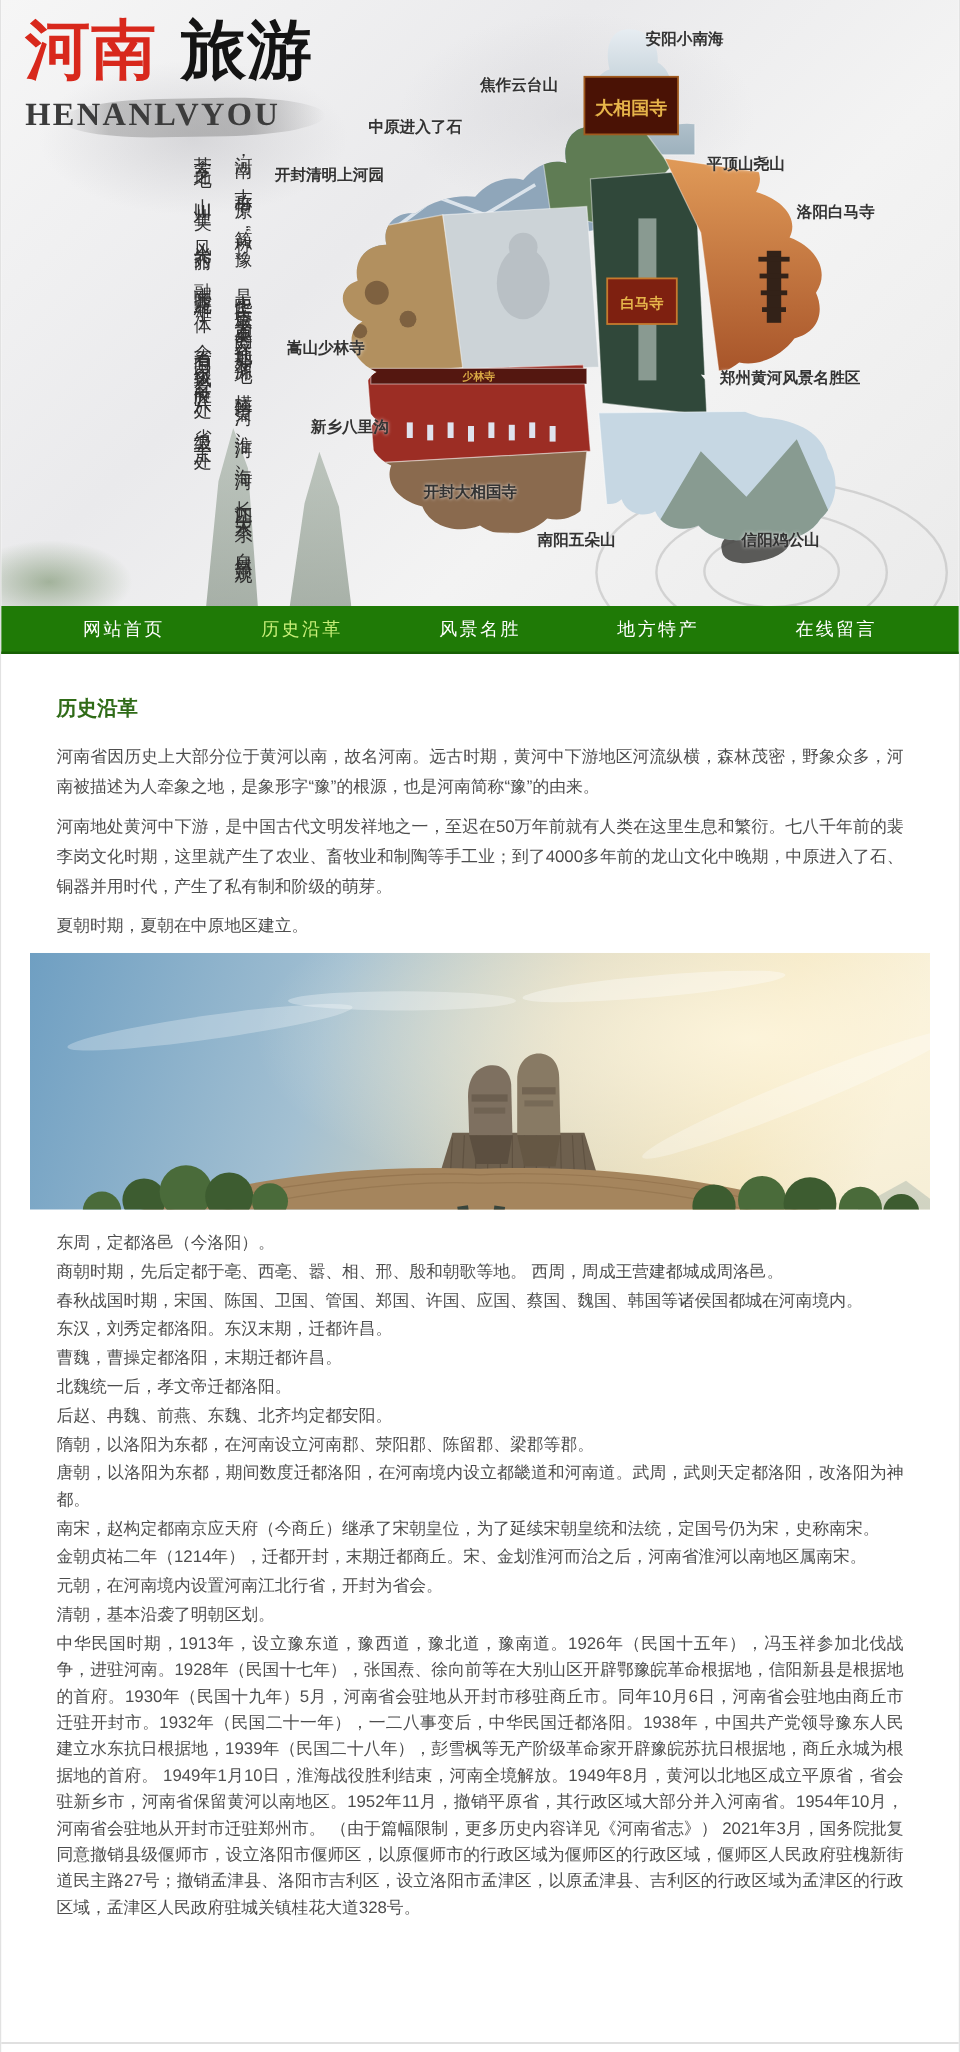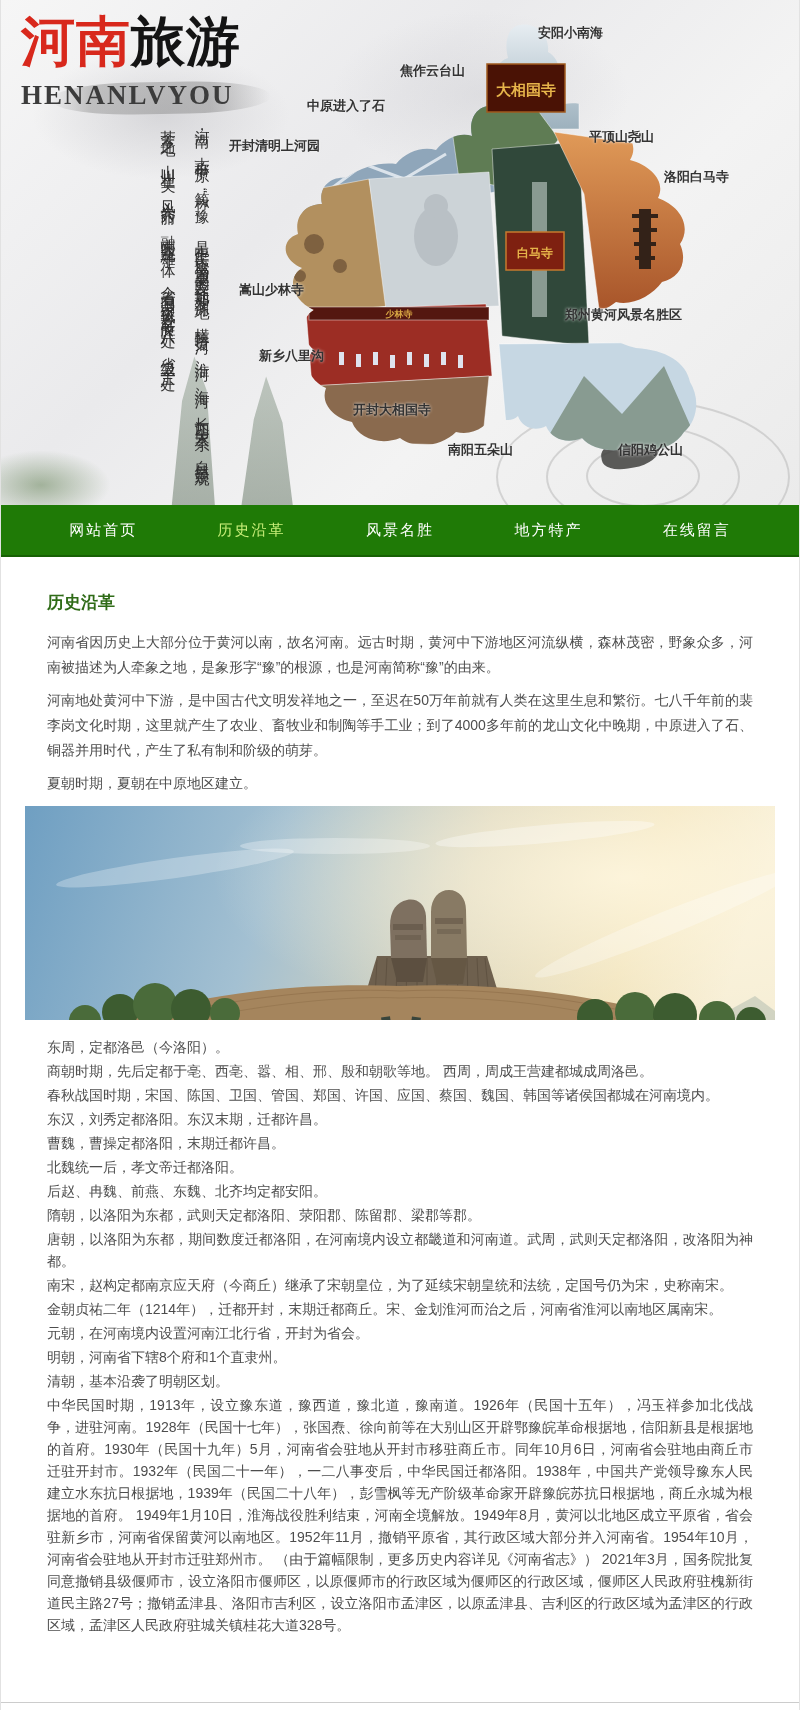--- a/index.html
+++ b/index.html
@@ -19,36 +19,36 @@
   .ripple{position:absolute;border:2px solid rgba(185,185,185,.55);border-radius:50%;}
   .r1{left:495px;top:400px;width:290px;height:150px;}
   .r2{left:545px;top:425px;width:190px;height:100px;}
   .r3{left:585px;top:445px;width:110px;height:58px;}
   .stone{position:absolute;left:600px;top:438px;width:58px;height:30px;background:#3f3f3d;
          border-radius:52% 60% 55% 48%;transform:rotate(-10deg);opacity:.85;}
 
   .logo{position:absolute;left:20px;top:12px;z-index:3;}
   .logo-title{font-family:"Liberation Serif","DejaVu Serif",serif;font-weight:bold;font-size:54px;line-height:1.12;letter-spacing:1px;white-space:nowrap;}
   .logo-title .red{color:#d8281c;}
-  .logo-title .black{color:#141414;}
+  .logo-title .black{color:#141414;margin-left:20px;}
   .brush{position:absolute;left:30px;top:70px;width:220px;height:32px;transform:rotate(-1deg);
          background:linear-gradient(90deg,rgba(150,150,150,0),rgba(150,150,150,.5) 18%,rgba(120,120,120,.42) 72%,rgba(160,160,160,0));
          border-radius:45%/60%;}
   .logo-sub{position:relative;font-family:"Liberation Serif","DejaVu Serif",serif;font-weight:bold;
             font-size:27px;color:#3c3c3c;letter-spacing:2px;margin-top:8px;}
 
   .intro-vertical{position:absolute;left:10px;top:118px;height:348px;width:208px;z-index:2;
                   writing-mode:vertical-rl;font-size:15px;line-height:34px;letter-spacing:4px;color:#2e2e2e;}
 
   .map-wrap{position:absolute;left:253px;top:14px;width:455px;height:450px;z-index:1;}
   .map-label{position:absolute;font-size:13px;font-weight:bold;color:#333;white-space:nowrap;z-index:4;
              text-shadow:0 0 3px rgba(245,245,245,.9);}
 
   
-  .navbar{position:relative;height:52px;background:#1f7a06;border-bottom:2px solid #176004;
+  .navbar{position:relative;height:40px;background:#1f7a06;border-bottom:2px solid #176004;
           display:flex;align-items:center;padding:0 28px;box-sizing:border-box;z-index:5;}
   .nav-item{flex:1;text-align:center;color:#fff;font-size:15px;letter-spacing:2px;cursor:pointer;}
   .nav-item.active{color:#c9ef79;}
 
   
   .content{padding:34px 46px 0;background:#fff;}
   .section-title{font-size:17px;font-weight:bold;color:#2f6b17;margin:0 0 16px;}
   .content p{margin:0 0 8px;font-size:14px;color:#4d4d4d;line-height:25px;text-align:justify;}
   .history-text p{line-height:22px;margin:0 0 2px;}
   .photo{position:relative;width:750px;height:214px;margin:10px 0 16px -22px;overflow:hidden;}
@@ -159,21 +159,21 @@
         <text x="145" y="303" font-size="9" font-weight="bold" fill="#d8a844" text-anchor="middle">少林寺</text>
       </svg>
     </div>
 
     <span class="map-label" style="left:228px;top:137px;">开封清明上河园</span>
     <span class="map-label" style="left:306px;top:97px;">中原进入了石</span>
     <span class="map-label" style="left:399px;top:62px;">焦作云台山</span>
     <span class="map-label" style="left:537px;top:24px;">安阳小南海</span>
     <span class="map-label" style="left:588px;top:128px;">平顶山尧山</span>
     <span class="map-label" style="left:663px;top:168px;">洛阳白马寺</span>
-    <span class="map-label" style="left:564px;top:306px;">郑州黄河风景名胜区</span>
+    <span class="map-label" style="left:599px;top:306px;">郑州黄河风景名胜区</span>
     <span class="map-label" style="left:238px;top:281px;">嵩山少林寺</span>
     <span class="map-label" style="left:258px;top:347px;">新乡八里沟</span>
     <span class="map-label" style="left:352px;top:401px;">开封大相国寺</span>
     <span class="map-label" style="left:447px;top:441px;">南阳五朵山</span>
     <span class="map-label" style="left:617px;top:441px;">信阳鸡公山</span>
   </div>
 
   <div class="navbar">
     <div class="nav-item">网站首页</div>
     <div class="nav-item active">历史沿革</div>
@@ -332,25 +332,24 @@
     </div>
 
     <div class="history-text">
       <p>东周，定都洛邑（今洛阳）。</p>
       <p>商朝时期，先后定都于亳、西亳、嚣、相、邢、殷和朝歌等地。 西周，周成王营建都城成周洛邑。</p>
       <p>春秋战国时期，宋国、陈国、卫国、管国、郑国、许国、应国、蔡国、魏国、韩国等诸侯国都城在河南境内。</p>
       <p>东汉，刘秀定都洛阳。东汉末期，迁都许昌。</p>
       <p>曹魏，曹操定都洛阳，末期迁都许昌。</p>
       <p>北魏统一后，孝文帝迁都洛阳。</p>
       <p>后赵、冉魏、前燕、东魏、北齐均定都安阳。</p>
-      <p>隋朝，以洛阳为东都，武则天定都洛阳、荥阳郡、陈留郡、梁郡等郡。</p>
+      <p>隋朝，以洛阳为东都，在河南设立河南郡、荥阳郡、陈留郡、梁郡等郡。</p>
       <p>唐朝，以洛阳为东都，期间数度迁都洛阳，在河南境内设立都畿道和河南道。武周，武则天定都洛阳，改洛阳为神都。</p>
       <p>南宋，赵构定都南京应天府（今商丘）继承了宋朝皇位，为了延续宋朝皇统和法统，定国号仍为宋，史称南宋。</p>
       <p>金朝贞祐二年（1214年），迁都开封，末期迁都商丘。宋、金划淮河而治之后，河南省淮河以南地区属南宋。</p>
       <p>元朝，在河南境内设置河南江北行省，开封为省会。</p>
-      <p>明朝，河南省下辖8个府和1个直隶州。</p>
       <p>清朝，基本沿袭了明朝区划。</p>
       <p>中华民国时期，1913年，设立豫东道，豫西道，豫北道，豫南道。1926年（民国十五年），冯玉祥参加北伐战争，进驻河南。1928年（民国十七年），张国焘、徐向前等在大别山区开辟鄂豫皖革命根据地，信阳新县是根据地的首府。1930年（民国十九年）5月，河南省会驻地从开封市移驻商丘市。同年10月6日，河南省会驻地由商丘市迁驻开封市。1932年（民国二十一年），一二八事变后，中华民国迁都洛阳。1938年，中国共产党领导豫东人民建立水东抗日根据地，1939年（民国二十八年），彭雪枫等无产阶级革命家开辟豫皖苏抗日根据地，商丘永城为根据地的首府。 1949年1月10日，淮海战役胜利结束，河南全境解放。1949年8月，黄河以北地区成立平原省，省会驻新乡市，河南省保留黄河以南地区。1952年11月，撤销平原省，其行政区域大部分并入河南省。1954年10月，河南省会驻地从开封市迁驻郑州市。 （由于篇幅限制，更多历史内容详见《河南省志》） 2021年3月，国务院批复同意撤销县级偃师市，设立洛阳市偃师区，以原偃师市的行政区域为偃师区的行政区域，偃师区人民政府驻槐新街道民主路27号；撤销孟津县、洛阳市吉利区，设立洛阳市孟津区，以原孟津县、吉利区的行政区域为孟津区的行政区域，孟津区人民政府驻城关镇桂花大道328号。</p>
     </div>
   </div>
 
   <div class="bottom-rule"></div>
 </div>
 
 </body></html>

